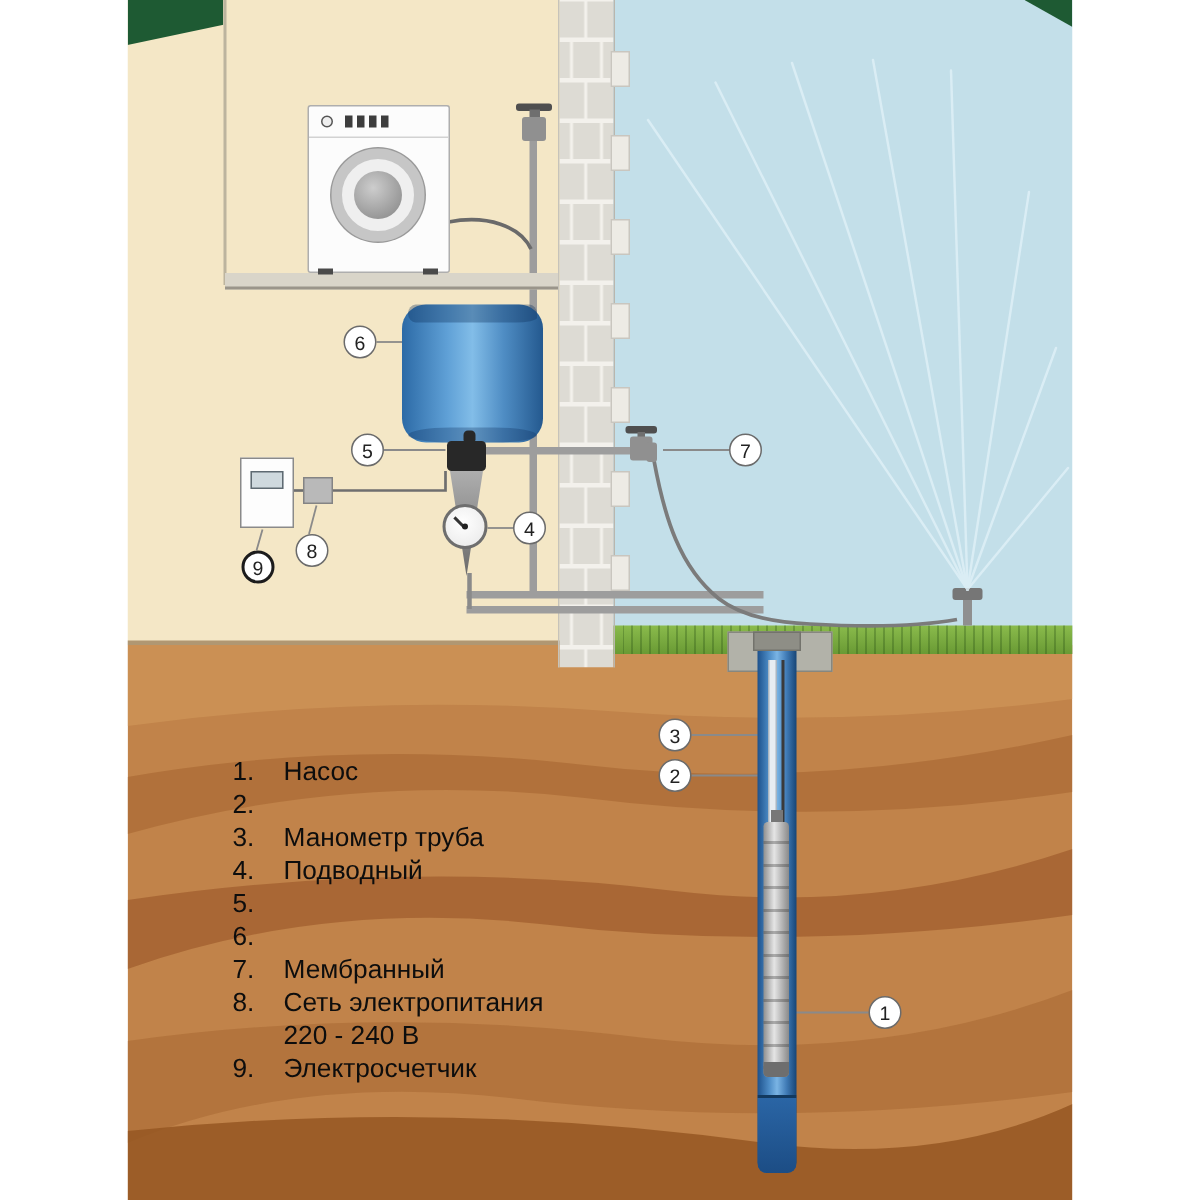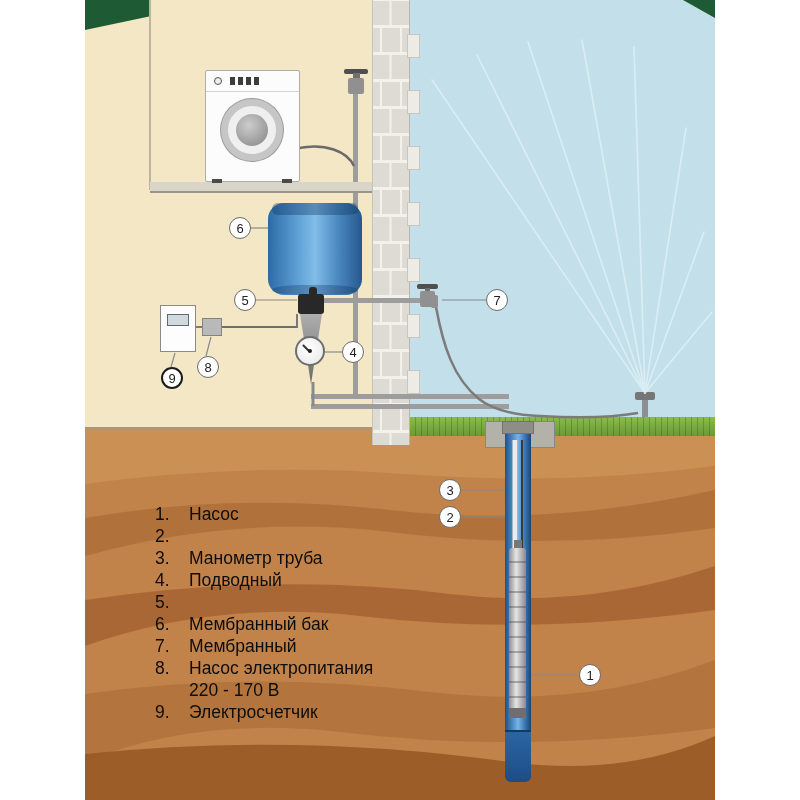--- a/index.html
+++ b/index.html
@@ -237,30 +237,29 @@
     </div>
     <div class="legend-item">
       <span class="legend-num">4.</span>
       <span>Подводный</span>
     </div>
     <div class="legend-item">
       <span class="legend-num">5.</span>
     </div>
     <div class="legend-item">
       <span class="legend-num">6.</span>
-      <span>Мембранный бак</span>
     </div>
     <div class="legend-item">
       <span class="legend-num">7.</span>
       <span>Мембранный</span>
     </div>
     <div class="legend-item">
       <span class="legend-num">8.</span>
-      <span>Насос электропитания</span>
-    </div>
-    <div class="legend-label2">220 - 170 В</div>
+      <span>Сеть электропитания</span>
+    </div>
+    <div class="legend-label2">220 - 240 В</div>
     <div class="legend-item">
       <span class="legend-num">9.</span>
       <span>Электросчетчик</span>
     </div>
   </div>
 
 </div>
 
 </body></html>

